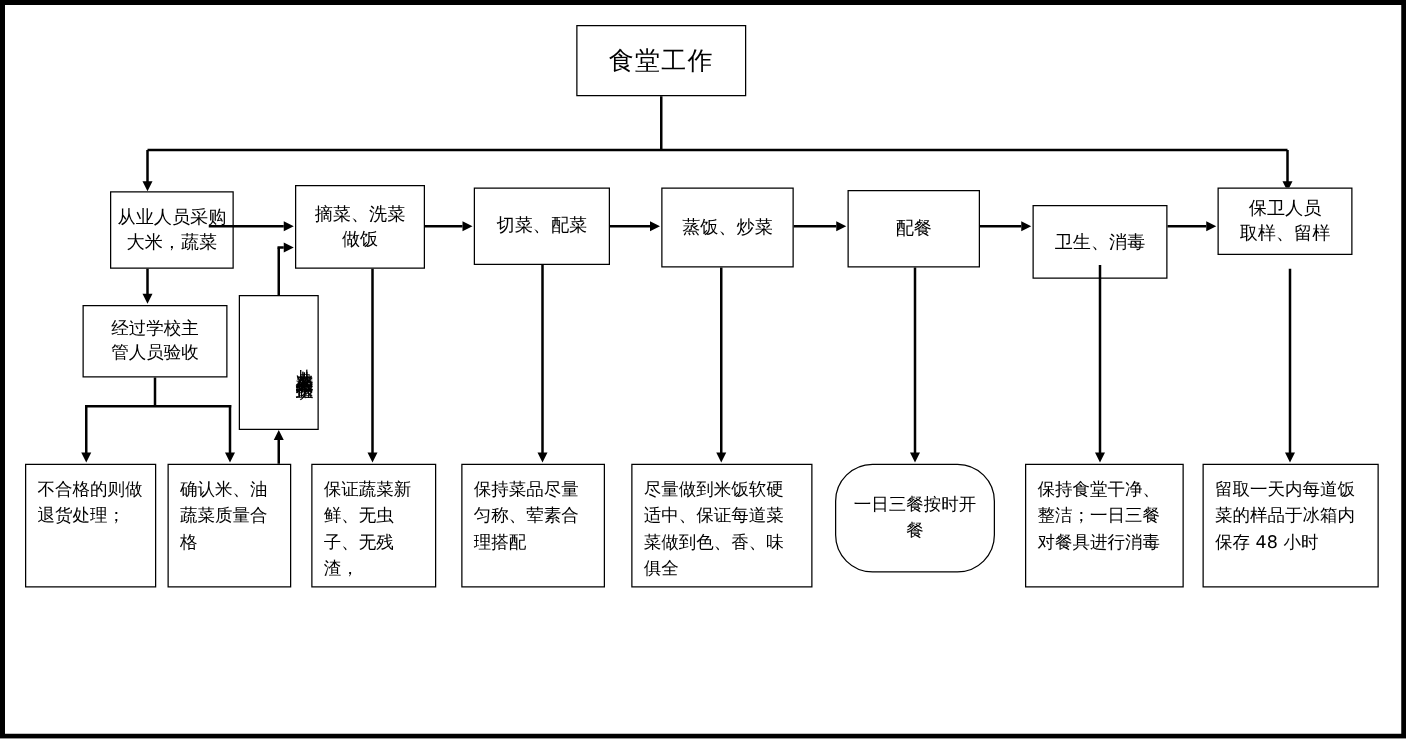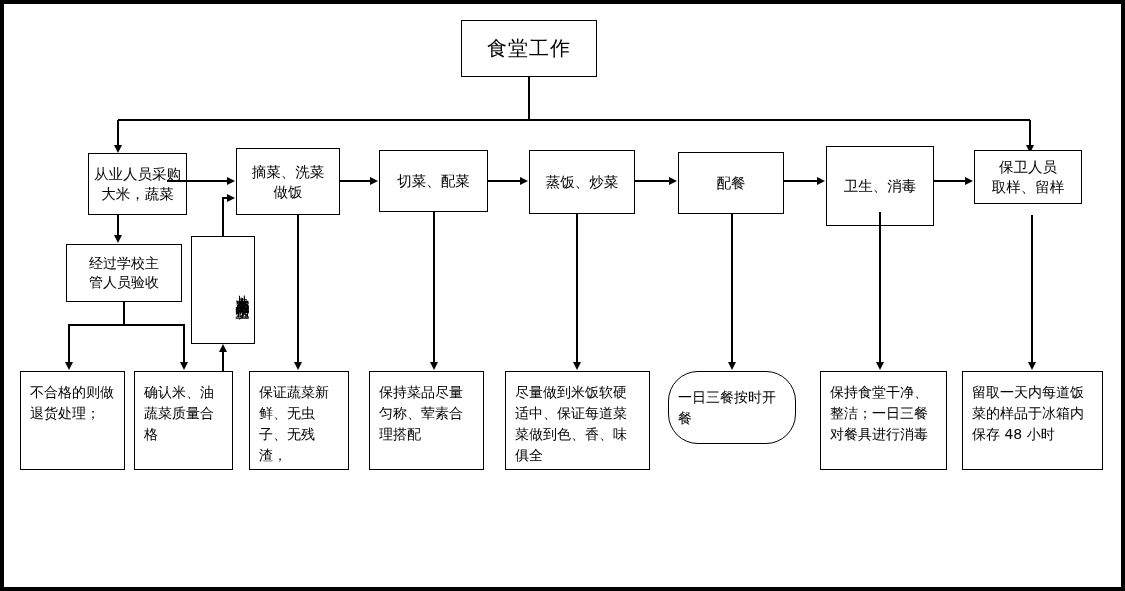--- a/index.html
+++ b/index.html
@@ -130,21 +130,21 @@
   </div>
 
   <div class="box proc" style="left:529px; top:150px; width:106px; height:64px;">
     <span style="white-space:pre-line;">蒸饭、炒菜</span>
   </div>
 
   <div class="box proc" style="left:678px; top:152px; width:106px; height:62px;">
     <span style="white-space:pre-line;">配餐</span>
   </div>
 
-  <div class="box proc" style="left:826px; top:146px; width:108px; height:80px;">
+  <div class="box proc" style="left:826px; top:164px; width:108px; height:59px;">
     <span style="white-space:pre-line;">卫生、消毒</span>
   </div>
 
   <div class="box proc" style="left:974px; top:150px; width:108px; height:54px;">
     <span style="white-space:pre-line;">保卫人员
 取样、留样</span>
   </div>
 
   <div class="ln lnh" style="left:167px; top:180px; width:60px; height:1.8px;"></div>
   <div class="arrow-r" style="left:227px; top:176.5px;"></div>
@@ -222,22 +222,22 @@
   </div>
 
   <div class="box note" style="left:369px; top:371px; width:115px; height:99px;">
     <span>保持菜品尽量匀称、荤素合理搭配</span>
   </div>
 
   <div class="box note" style="left:505px; top:371px; width:145px; height:99px;">
     <span>尽量做到米饭软硬适中、保证每道菜菜做到色、香、味俱全</span>
   </div>
 
-  <div class="box note" style="left:668px; top:371px; width:128px; height:73px;
-              align-items:center; justify-content:center; border-radius:30px;">
+  <div class="box note" style="left:668px; top:371px; width:128px; height:87px;
+              align-items:center; justify-content:center; text-align:center;border-radius:30px;">
     <span>一日三餐按时开餐</span>
   </div>
 
   <div class="box note" style="left:820px; top:371px; width:127px; height:99px;">
     <span>保持食堂干净、整洁；一日三餐对餐具进行消毒</span>
   </div>
 
   <div class="box note" style="left:962px; top:371px; width:141px; height:99px;">
     <span>留取一天内每道饭菜的样品于冰箱内保存 48 小时</span>
   </div>

